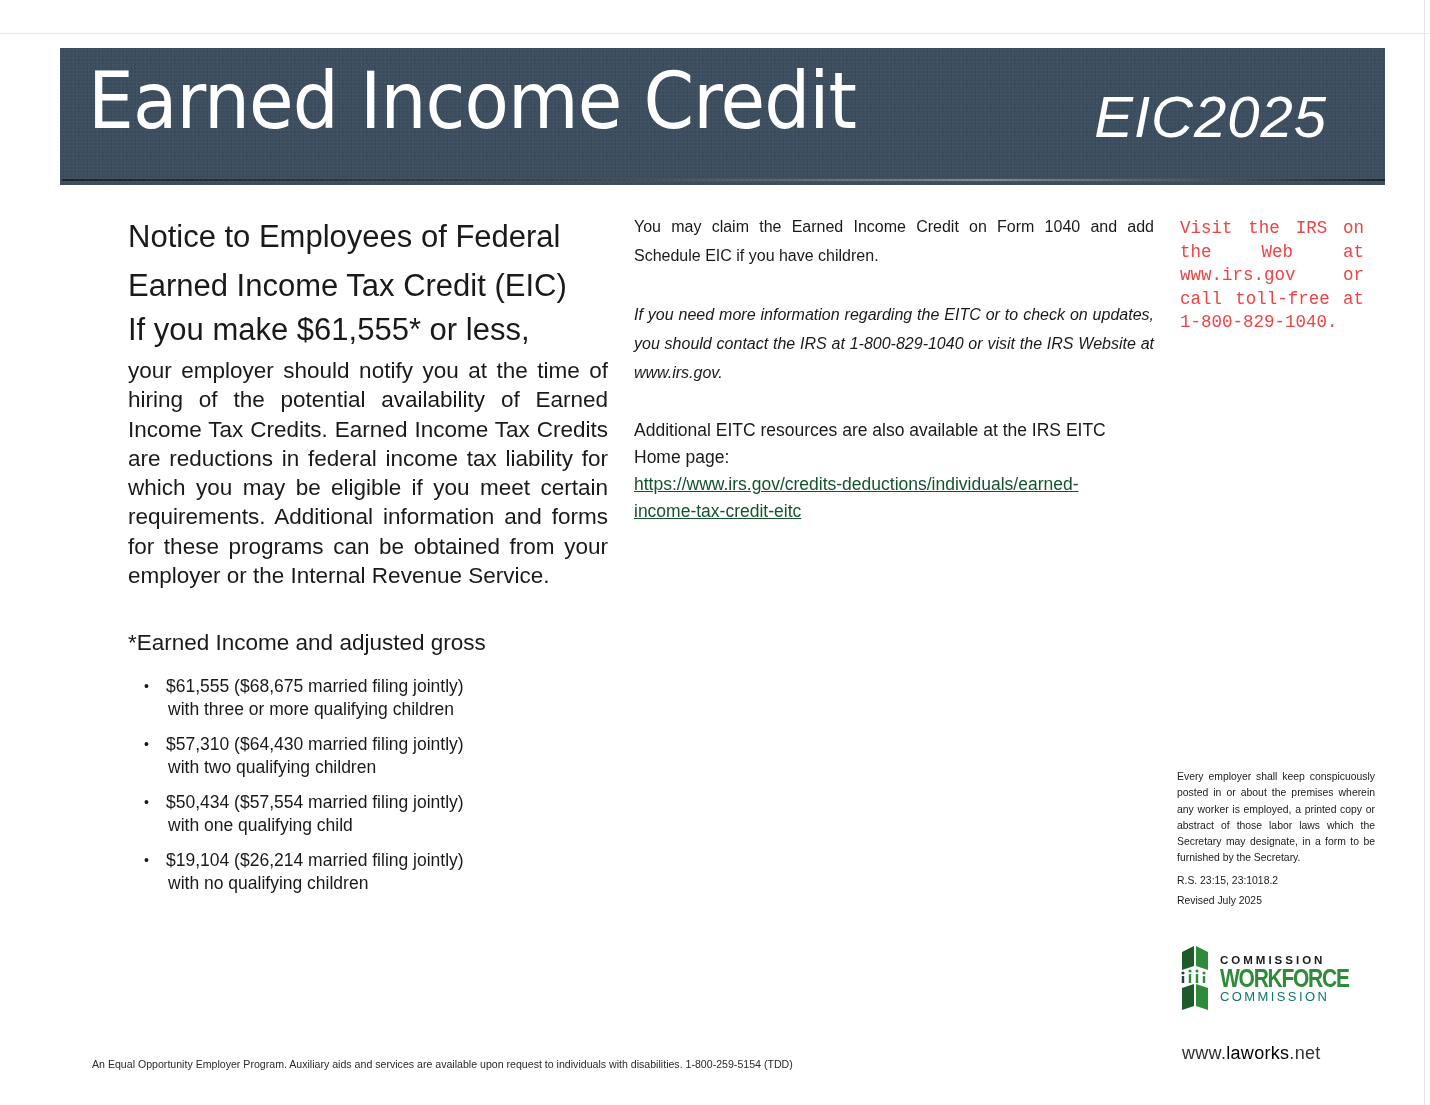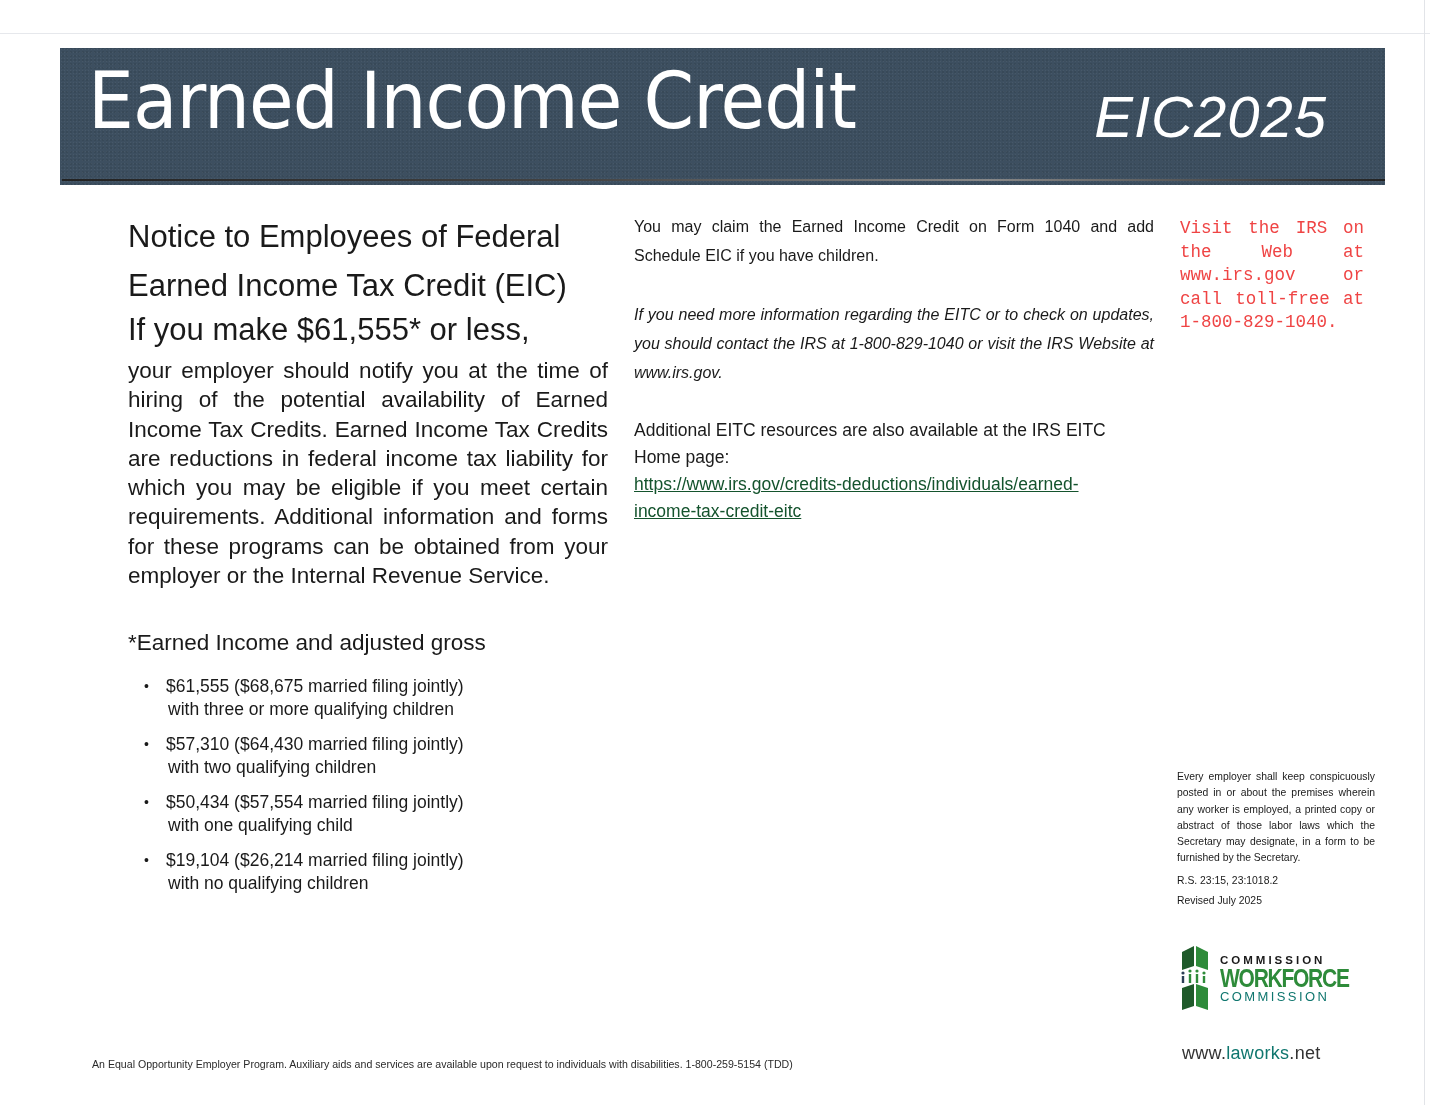--- a/index.html
+++ b/index.html
@@ -70,21 +70,21 @@
     .logo { position: absolute; left: 1180px; top: 944px; width: 170px; height: 68px; }
     .logo-mark { position: absolute; left: 0; top: 0; width: 30px; height: 67px; }
     .logo-text { position: absolute; left: 40px; top: 10px; }
     .logo-louisiana { font-size: 11.5px; letter-spacing: 3px; color: #1a1a1a; line-height: 12px; font-weight: bold; }
     .logo-workforce {
       font-size: 25px; line-height: 24px; color: #2e8b3a; font-weight: bold;
       letter-spacing: -1.5px; transform: scaleX(0.84); transform-origin: left; white-space: nowrap;
     }
     .logo-commission { font-size: 13px; letter-spacing: 2.4px; color: #0f766e; line-height: 14px; }
     .website { position: absolute; left: 1182px; top: 1043px; font-size: 18px; color: #333; letter-spacing: 0.3px; }
-    .website .mid { color: #0f766e; }
+    .website .mid { color: #000000; }
 
     .eeo { position: absolute; left: 92px; top: 1058px; font-size: 10.6px; color: #2a2a2a; white-space: nowrap; }
   </style>
 </head>
 <body>
 
 <div class="scan-line-top"></div>
 <div class="scan-line-right"></div>
 
 <div class="header-bar">

